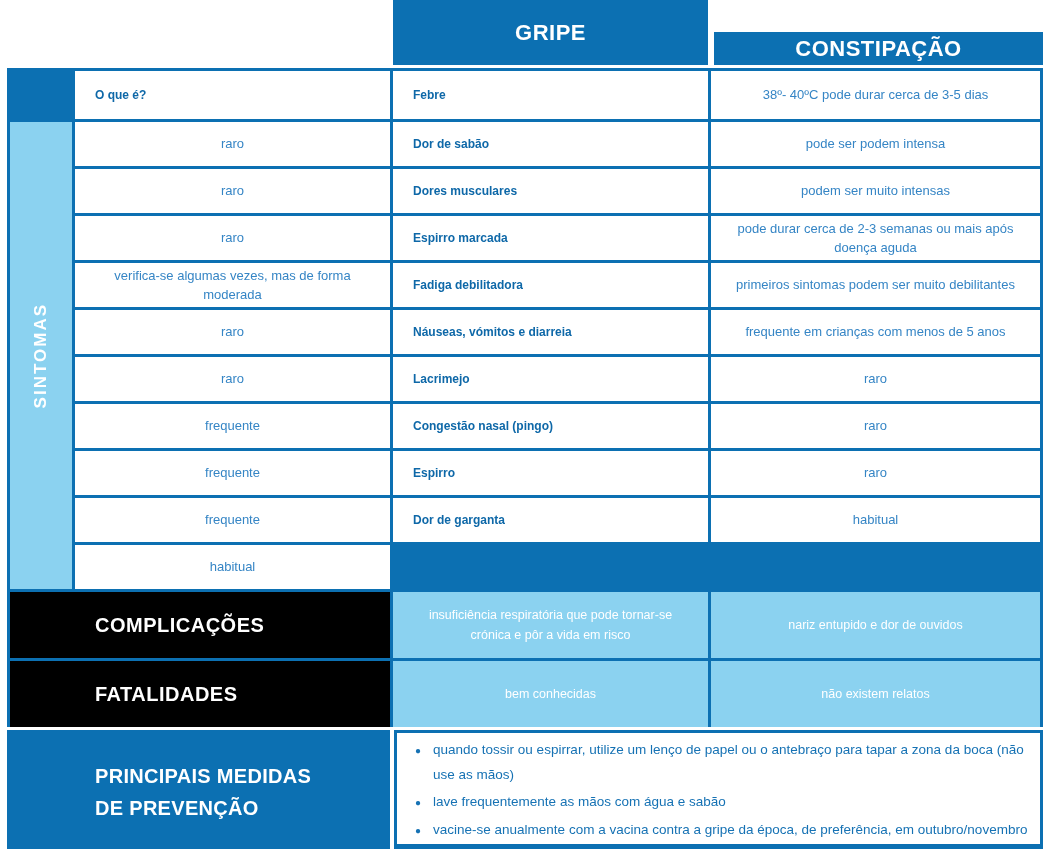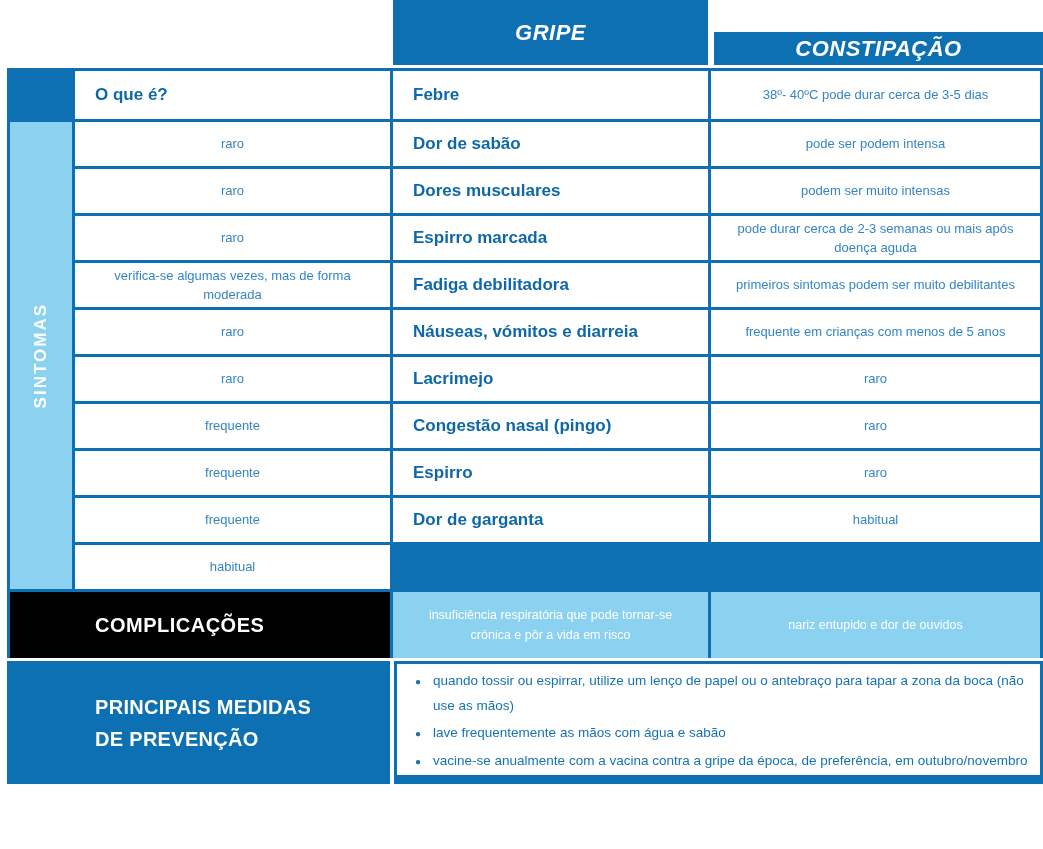--- a/index.html
+++ b/index.html
@@ -2,21 +2,21 @@
 <html><head>
 <meta charset="utf-8">
 <style>
   * { margin:0; padding:0; box-sizing:border-box; }
   html,body { background:#ffffff; }
   body { font-family:"Liberation Sans", sans-serif; }
   .page { position:relative; width:1043px; height:849px; background:#ffffff; overflow:hidden; }
   .inner { margin-left:7px; width:1036px; }
 
   
-  .header-row { display:flex; height:65px;font-style:italic; }
+  .header-row { display:flex; height:65px; }
   .header-spacer { width:386px; background:#ffffff; }
   .hcell { background:#0c70b2; color:#ffffff; font-weight:bold; font-size:22px;
            display:flex; align-items:center; justify-content:center; letter-spacing:.5px; }
   .hcell.gripe { width:315px; }
   .header-gap { width:6px; background:#ffffff; }
   .hcell.constipacao { flex:1;margin-top:32px; }
 
   
   .grid { display:grid; grid-template-columns:62px 315px 315px 1fr; gap:3px;
           background:#0c70b2; padding:3px 3px 0 3px; }
@@ -24,21 +24,21 @@
   .body-grid { margin-top:3px; grid-template-rows:48px repeat(10,44px); }
 
   .cell { background:#ffffff; }
   .strip-dark { background:#0c70b2; }
   .strip-light { background:#8bd2f0; grid-row:2 / span 10; grid-column:1;
                  display:flex; align-items:center; justify-content:center; }
   .vertical-label { writing-mode:vertical-rl; transform:rotate(180deg);
                     color:#ffffff; font-weight:bold; font-size:17px; letter-spacing:2px; }
 
   .label-cell { display:flex; align-items:center; padding-left:20px;
-                color:#0e68a8; font-weight:bold; font-size:17px; }
+                color:#0e68a8; font-weight:bold; font-size:12px; }
   .value-cell { display:flex; align-items:center; justify-content:center; text-align:center;
                 color:#3585c5; font-size:13px; line-height:1.5; padding:2px 14px; }
 
   
   .wide-grid { grid-template-rows:66px; }
   .lb-label { grid-column:1 / 3; background:#000000; display:flex; align-items:center;
               padding-left:85px; color:#ffffff; font-weight:bold; font-size:20px; letter-spacing:.5px; }
   .lb-value { background:#8bd2f0; color:#ffffff; font-size:12.5px; display:flex;
               align-items:center; justify-content:center; text-align:center;
               line-height:1.6; padding:2px 20px; }
@@ -116,20 +116,25 @@
       <div class="cell value-cell">habitual</div>
       <div class="cell value-cell">habitual</div>
     </div>
 
     <div class="grid wide-grid">
       <div class="lb-label">COMPLICAÇÕES</div>
       <div class="lb-value">insuficiência respiratória que pode tornar-se crónica e pôr a vida em risco</div>
       <div class="lb-value">nariz entupido e dor de ouvidos</div>
     </div>
 
+    <div class="grid wide-grid">
+      <div class="lb-label">FATALIDADES</div>
+      <div class="lb-value">bem conhecidas</div>
+      <div class="lb-value">não existem relatos</div>
+    </div>
 
     <div class="prev-row">
       <div class="prev-left">
         <span>PRINCIPAIS MEDIDAS</span>
         <span>DE PREVENÇÃO</span>
       </div>
       <div class="prev-gap"></div>
       <div class="prev-right">
         <ul>
           <li>

